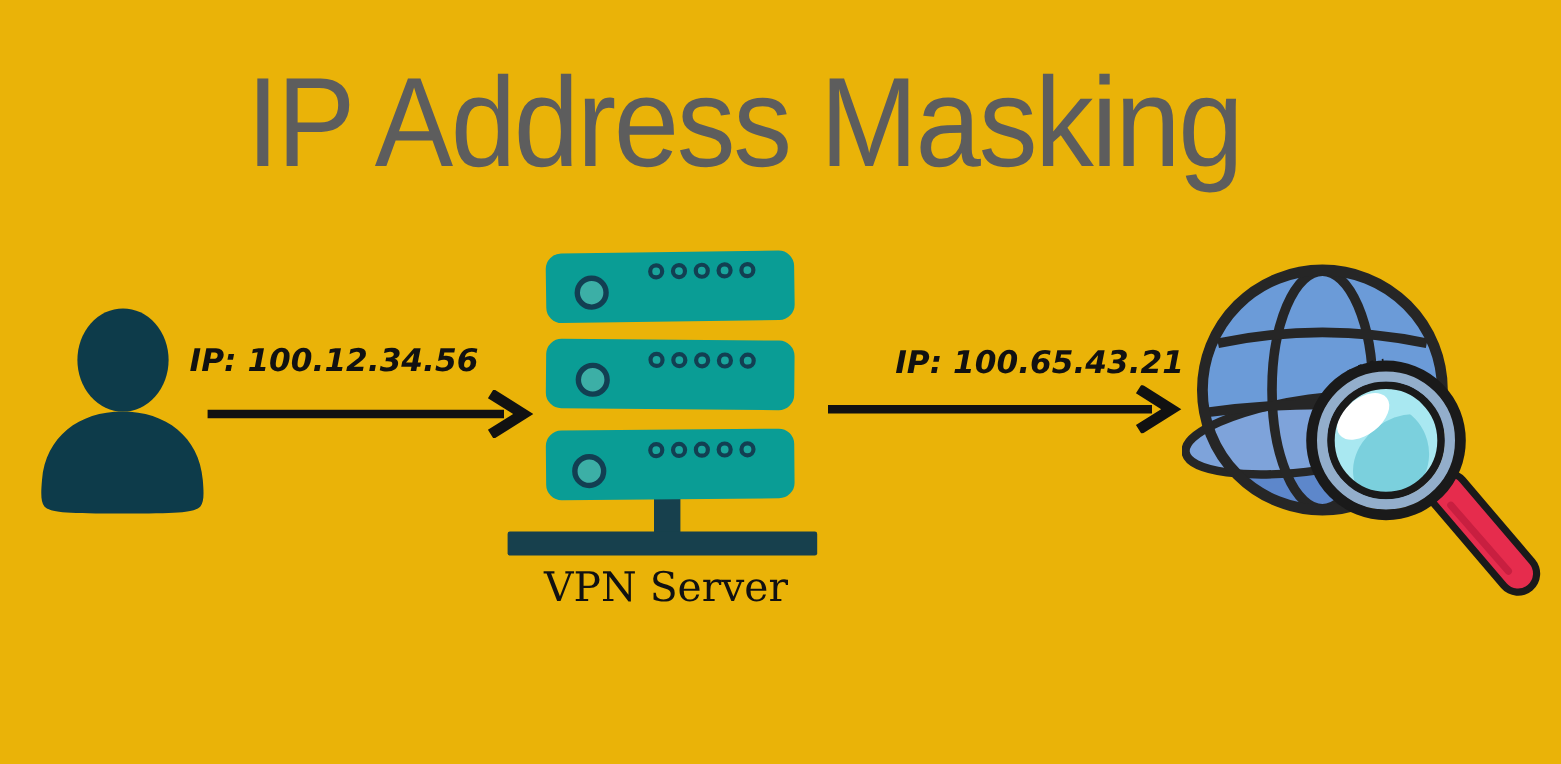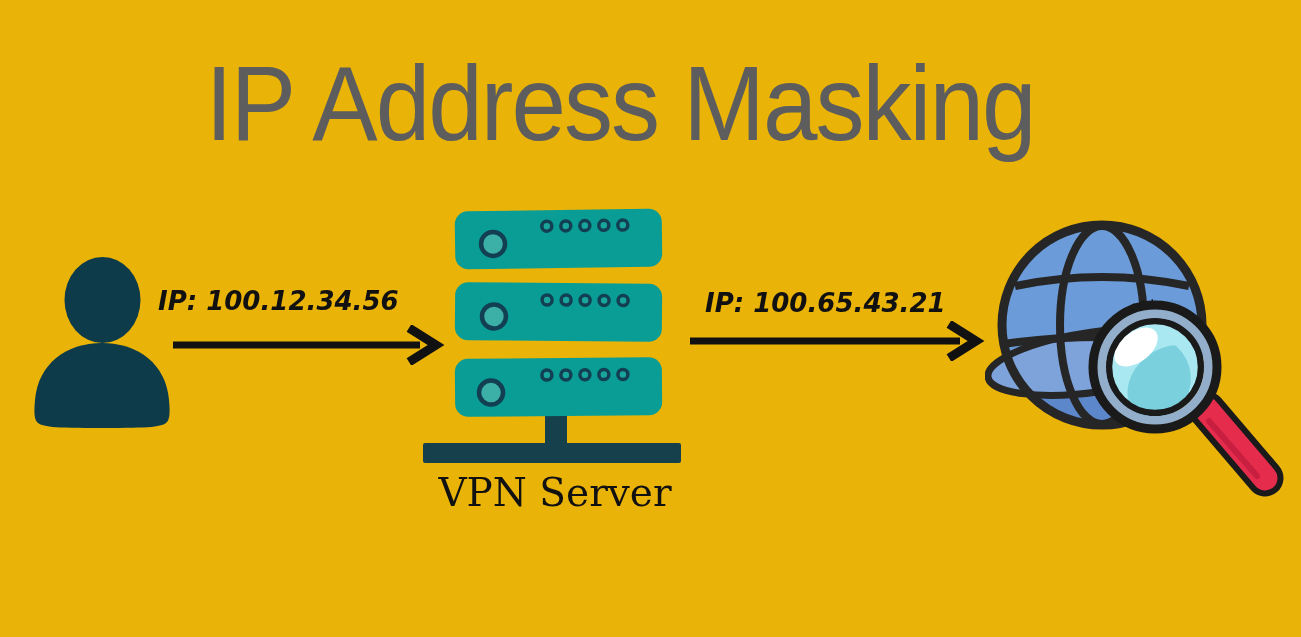--- a/index.html
+++ b/index.html
@@ -21,24 +21,24 @@
     font-family:"Liberation Sans",sans-serif;font-weight:400;
     font-size:100px;letter-spacing:-2px;color:var(--title-gray);
     transform:scale(.98,1.06);transform-origin:50% 0;white-space:nowrap;
   }
   .ip-label{
     position:absolute;width:230px;text-align:left;
     font-family:"DejaVu Sans",sans-serif;font-weight:bold;font-style:italic;
     font-size:26px;color:var(--ink);white-space:nowrap;
   }
   .ip-label.first{left:158px;top:286px;}
-  .ip-label.second{left:705px;top:288px;}
+  .ip-label.second{left:746px;top:288px;}
   .server-label{
     position:absolute;left:420px;top:470px;width:270px;text-align:center;
-    font-family:"DejaVu Serif","Liberation Serif",serif;font-size:39px;
+    font-family:"DejaVu Serif","Liberation Serif",serif;font-size:34px;
     color:var(--ink);white-space:nowrap;
   }
   svg{position:absolute;display:block;}
   .svg-person{left:30px;top:250px;}
   .svg-arrow1{left:170px;top:325px;}
   .svg-arrow2{left:688px;top:321px;}
   .svg-server{left:420px;top:205px;}
   .svg-globe{left:985px;top:210px;}
   
   .p-fill{fill:var(--person-dark);}

